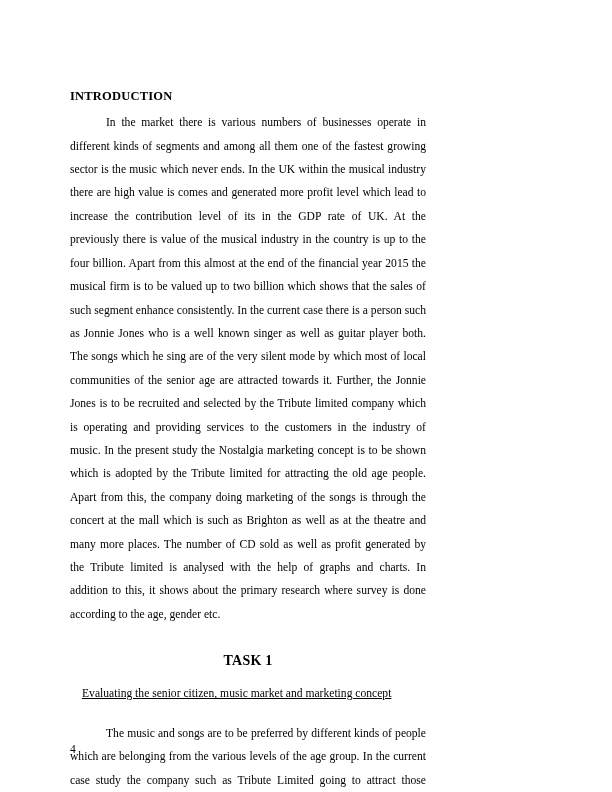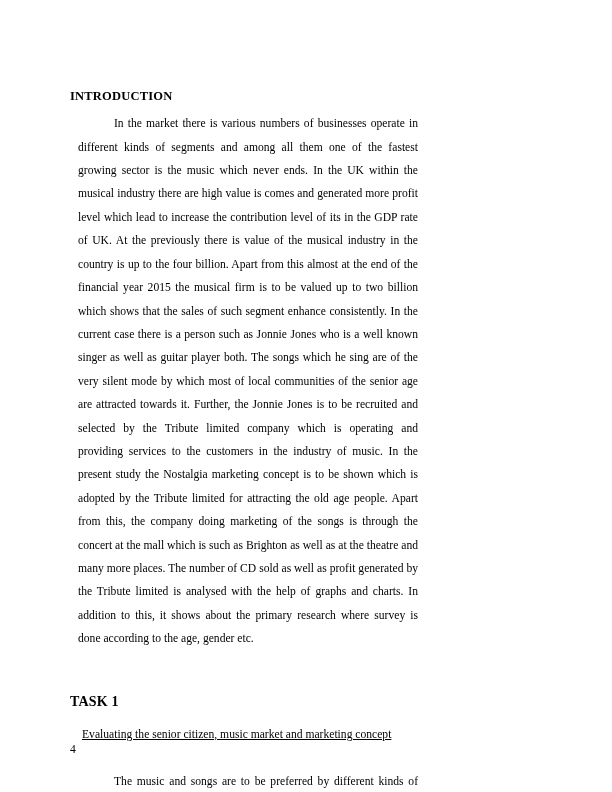--- a/index.html
+++ b/index.html
@@ -26,28 +26,29 @@
   }
   .doc-heading {
     font-size: 12.5px;
     font-weight: bold;
     letter-spacing: 0.2px;
     margin: 0 0 7px 0;
     line-height: 1.3;
   }
   .doc-heading.task {
     font-size: 14px;
-    margin-top: 8px;
+    margin-top: 0;
     margin-bottom: 10px;
+    text-align: center;
   }
   .para {
     font-size: 11.6px;
     line-height: 2.02;
     text-align: justify;
-    margin: 8px;
+    margin: 0;
     text-indent: 36px;
     -webkit-hyphens: none;
     hyphens: none;
   }
   .subheading {
     font-size: 11.6px;
     line-height: 2.02;
     text-decoration: underline;
     margin: 12px;
     text-align: left;

